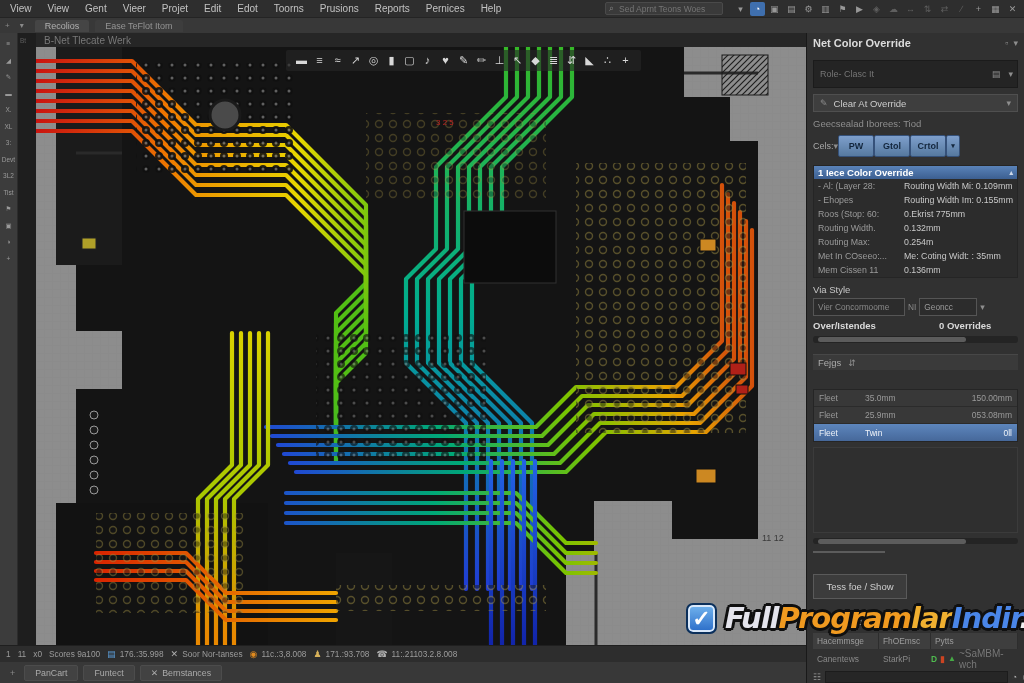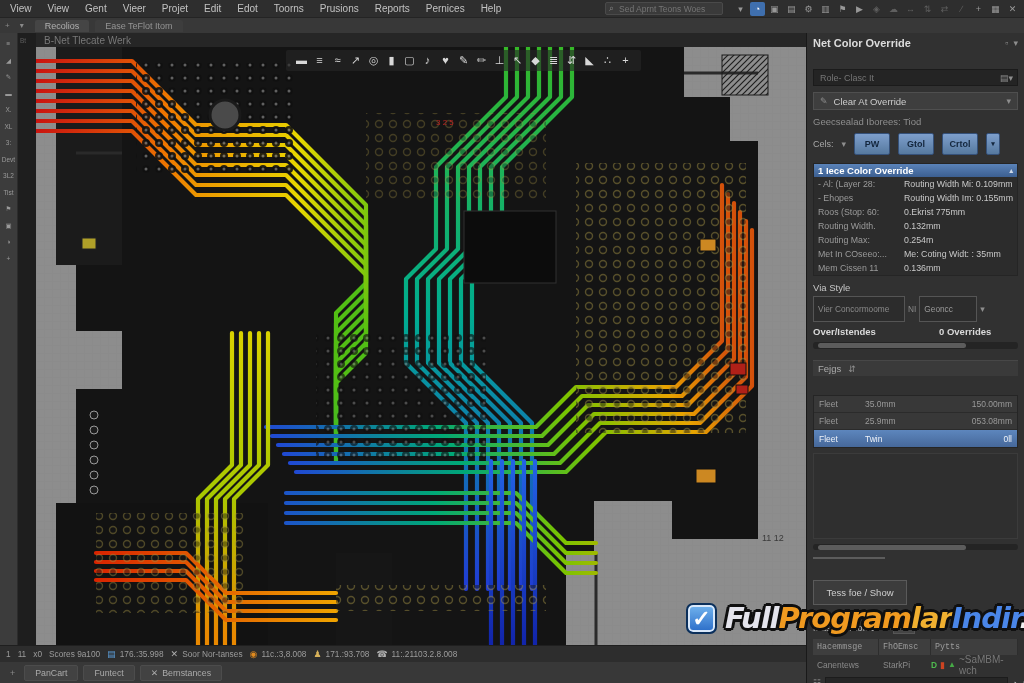--- a/index.html
+++ b/index.html
@@ -44,44 +44,44 @@
   .canvas-doclabel { position:absolute; top:2px; left:8px; font-size:10px; color:#787878; z-index:4;}
   .float-toolbar { position:absolute; top:17px; left:250px; height:21px; display:flex; align-items:center; gap:5px;
     background:rgba(38,38,38,0.62); padding:0 9px; border-radius:2px; z-index:5;}
   .float-icon { color:#d8d8d8; font-size:11px; width:13px; text-align:center; line-height:1;}
   
   .right-panel { position:absolute; top:33px; left:806px; width:218px; height:650px; background:#313131;
     border-left:1px solid #191919; padding:0 6px; font-size:10px; color:#bbb; z-index:10;}
   .panel-title { height:20px; display:flex; align-items:center; gap:5px; font-weight:bold; color:#dcdcdc; font-size:11px;}
   .panel-title .sp { flex:1; }
   .p-ico { color:#8e8e8e; font-size:9px; font-weight:normal;}
-  .panel-search { height:17px; margin-top:16px; background:#242424; border:1px solid #1b1b1b;
-    display:flex; align-items:center; padding:0 4px; gap:0;}
+  .panel-search { height:28px; margin-top:7px; background:#242424; border:1px solid #1b1b1b;
+    display:flex; align-items:center; padding:0 4px; gap:8px;}
   .panel-search input { flex:1; min-width:0; background:transparent; border:none; outline:none;
     color:#757575; font-size:9px; font-family:"Liberation Sans",sans-serif;}
   .clear-btn { height:18px; margin-top:6px; background:#3e3e3e; border:1px solid #4f4f4f;
     display:flex; align-items:center; padding:0 6px; gap:6px; color:#cccccc; font-size:9.5px; cursor:default;}
   .clear-btn .sp { flex:1;}
   .general { margin-top:6px; color:#8e8e8e; font-size:9.5px; }
-  .cells { margin-top:6px; display:flex; align-items:center; gap:8px; color:#a8a8a8; font-size:9px;}
+  .cells { margin-top:6px; display:flex; align-items:center; gap:0; color:#a8a8a8; font-size:9px;}
   .cell-btn { min-width:36px; height:22px; padding:0 6px; background:linear-gradient(#7e9fcc,#56799f);
     border:1px solid #35517a; border-radius:2px; color:#13263d; font-size:9px; font-weight:bold;
     display:flex; align-items:center; justify-content:center; cursor:default;}
   .cell-more { min-width:14px; padding:0 2px; font-size:7px;}
   .nlist { margin-top:8px; border:1px solid #252525; background:#2c2c2c; position:relative;}
   .nlist-header { height:13px; background:linear-gradient(#5a83b9,#3c5f91); color:#fff; font-size:9.5px;
     font-weight:bold; display:flex; align-items:center; padding:0 4px;}
   .nlist-header .sp { flex:1;}
   .nlist-header .scr { font-size:7px; color:#cfd9e8;}
   .nrow { height:14px; display:flex; align-items:center; font-size:8.8px; }
   .nname { width:90px; padding-left:4px; color:#9b9b9b; white-space:nowrap; overflow:hidden;}
   .nval { flex:1; color:#c9c9c9; white-space:nowrap; overflow:hidden;}
   .via-section { margin-top:6px; color:#c6c6c6; font-size:9.5px;}
   .via-row { margin-top:3px; display:flex; align-items:center; gap:3px; font-size:8.3px; color:#8a8a8a;}
-  .via-box { border:1px solid #555; height:26px; display:flex; align-items:center; padding:0 4px; background:#2c2c2c;}
+  .via-box { border:1px solid #555; height:18px; display:flex; align-items:center; padding:0 4px; background:#2c2c2c;}
   .via-name { width:92px;}
   .via-val { width:58px; color:#9a9a9a;}
   .overrides { margin-top:4px; display:flex; font-weight:bold; color:#dadada; font-size:9.5px;gap:30px;}
   .overrides .ol { width:96px;}
   .hscroll { margin-top:5px; height:7px; background:#242424; border-radius:3px; position:relative;}
   .hscroll .thumb { position:absolute; left:5px; top:1px; height:5px; width:72%; background:#5c5c5c; border-radius:3px;}
   .flags-header { margin-top:11px; height:16px; background:#3a3a3a; border-top:1px solid #474747;
     display:flex; align-items:center; gap:7px; color:#ababab; padding:0 5px; font-size:9.5px;}
   .ptable { margin-top:19px; border:1px solid #252525;}
   .prow { height:17px; display:flex; align-items:center; font-size:8.5px; color:#9a9a9a;
@@ -91,21 +91,21 @@
   .pc1 { width:46px;} .pc2 { flex:1;} .pc3 { text-align:right; min-width:54px;}
   .empty-box { margin-top:5px; height:86px; background:#2f2f2f; border:1px solid #3b3b3b;}
   .hscroll.small { height:6px;}
   .tab-line { margin-top:7px; width:72px; border-top:2px solid #5c5c5c;}
   .show-btn { margin-top:21px; width:94px; height:25px; background:#3c3c3c; border:1px solid #5a5a5a;
     color:#cfcfcf; font-size:9.5px; display:flex; align-items:center; justify-content:center; cursor:default;}
   .masters-head { margin-top:16px; display:flex; align-items:center; gap:6px; color:#b8b8b8; font-size:9.5px;}
   .masters-btn { width:22px; height:13px; background:#454545; border:1px solid #565656; font-size:7px;
     color:#9a9a9a; display:flex; align-items:center; justify-content:center;}
   .mcols { margin-top:5px; display:flex; font-size:8.4px; color:#9c9c9c;}
-  .mcol { background:#3e3e3e; border-right:1px solid #2d2d2d; padding:3px 4px;font-family:Liberation Mono, monospace;}
+  .mcol { background:#3e3e3e; border-right:1px solid #2d2d2d; padding:3px 4px;}
   .mc1 { width:66px;} .mc2 { width:52px;} .mc3 { flex:1;}
   .mrow { display:flex; align-items:center; font-size:8.4px; color:#8a8a8a; height:19px;}
   .md1 { width:66px; padding-left:4px;} .md2 { width:52px; padding-left:4px;}
   .md3 { flex:1; display:flex; align-items:center; gap:3px;}
   .g-green { color:#4fbb4f; font-weight:bold;}
   .g-box { color:#cc4422; font-size:9px;}
   .g-tri { color:#46aa46; font-size:8px;}
   .g-note { color:#777; font-size:10px;}
   .filter-row { margin-top:3px; display:flex; align-items:center; gap:4px; color:#9a9a9a; font-size:9px;}
   .filter-input { flex:1; height:12px; background:#262626; border:1px solid #1c1c1c;}

